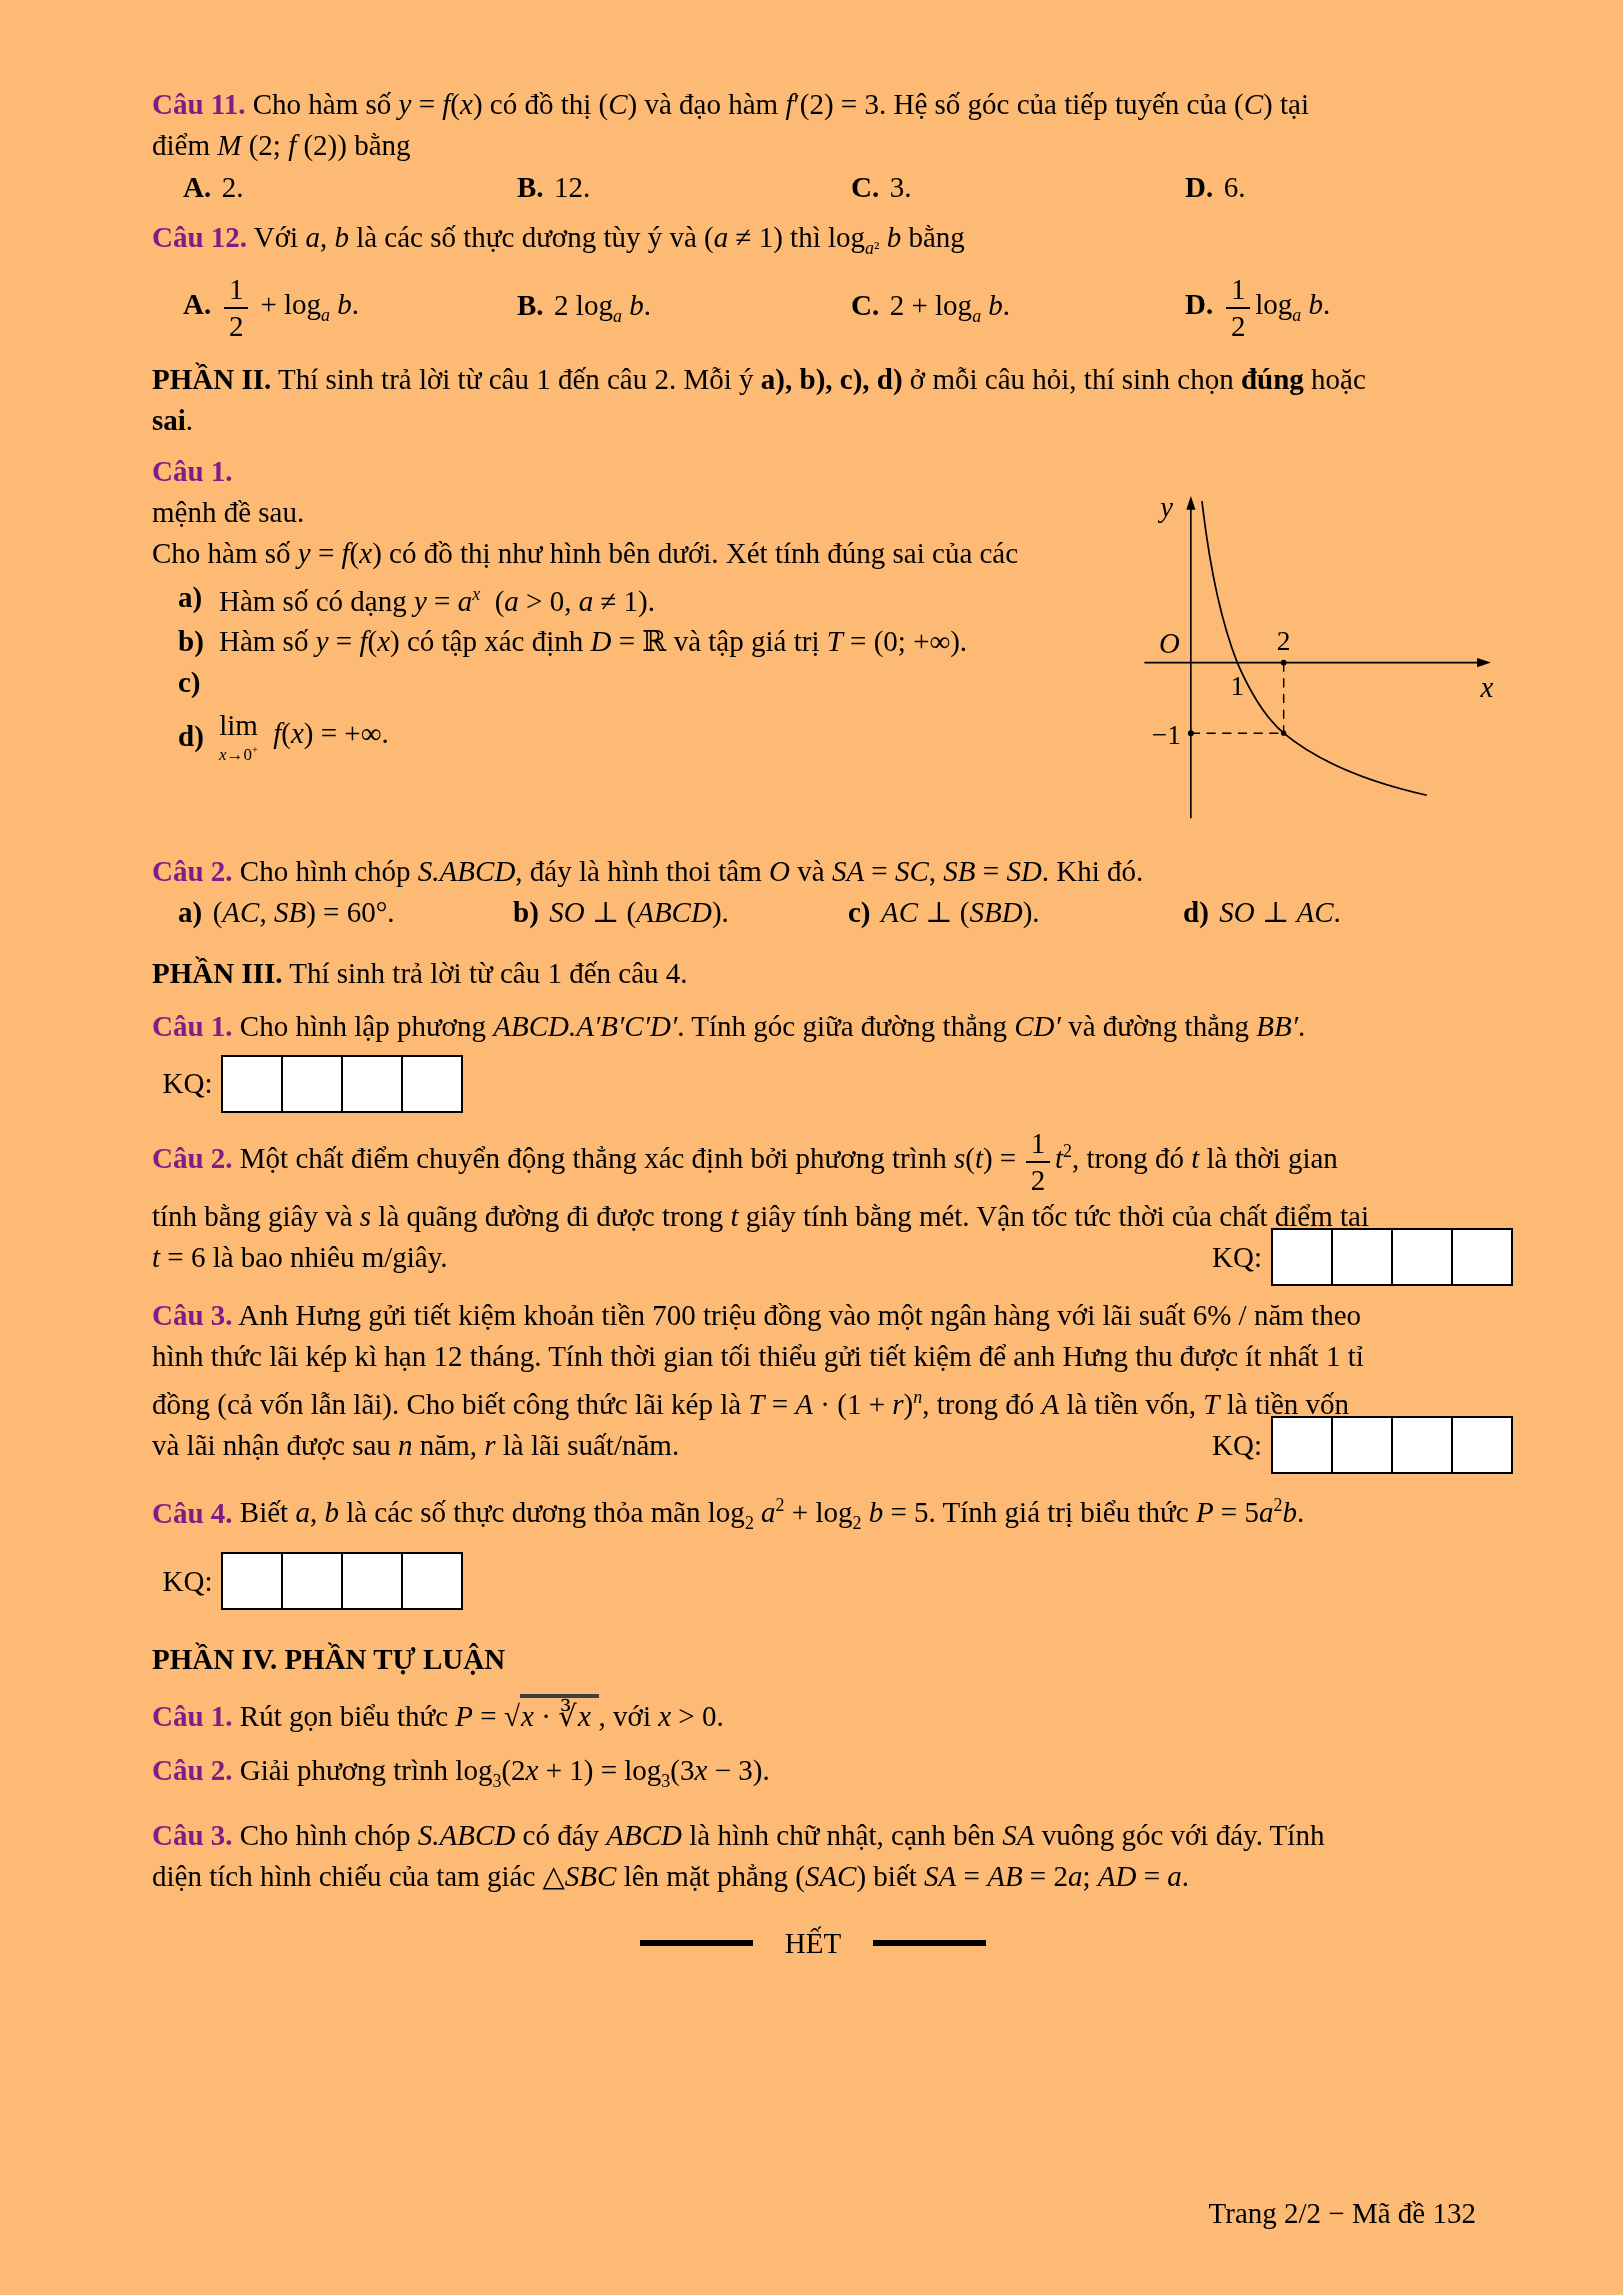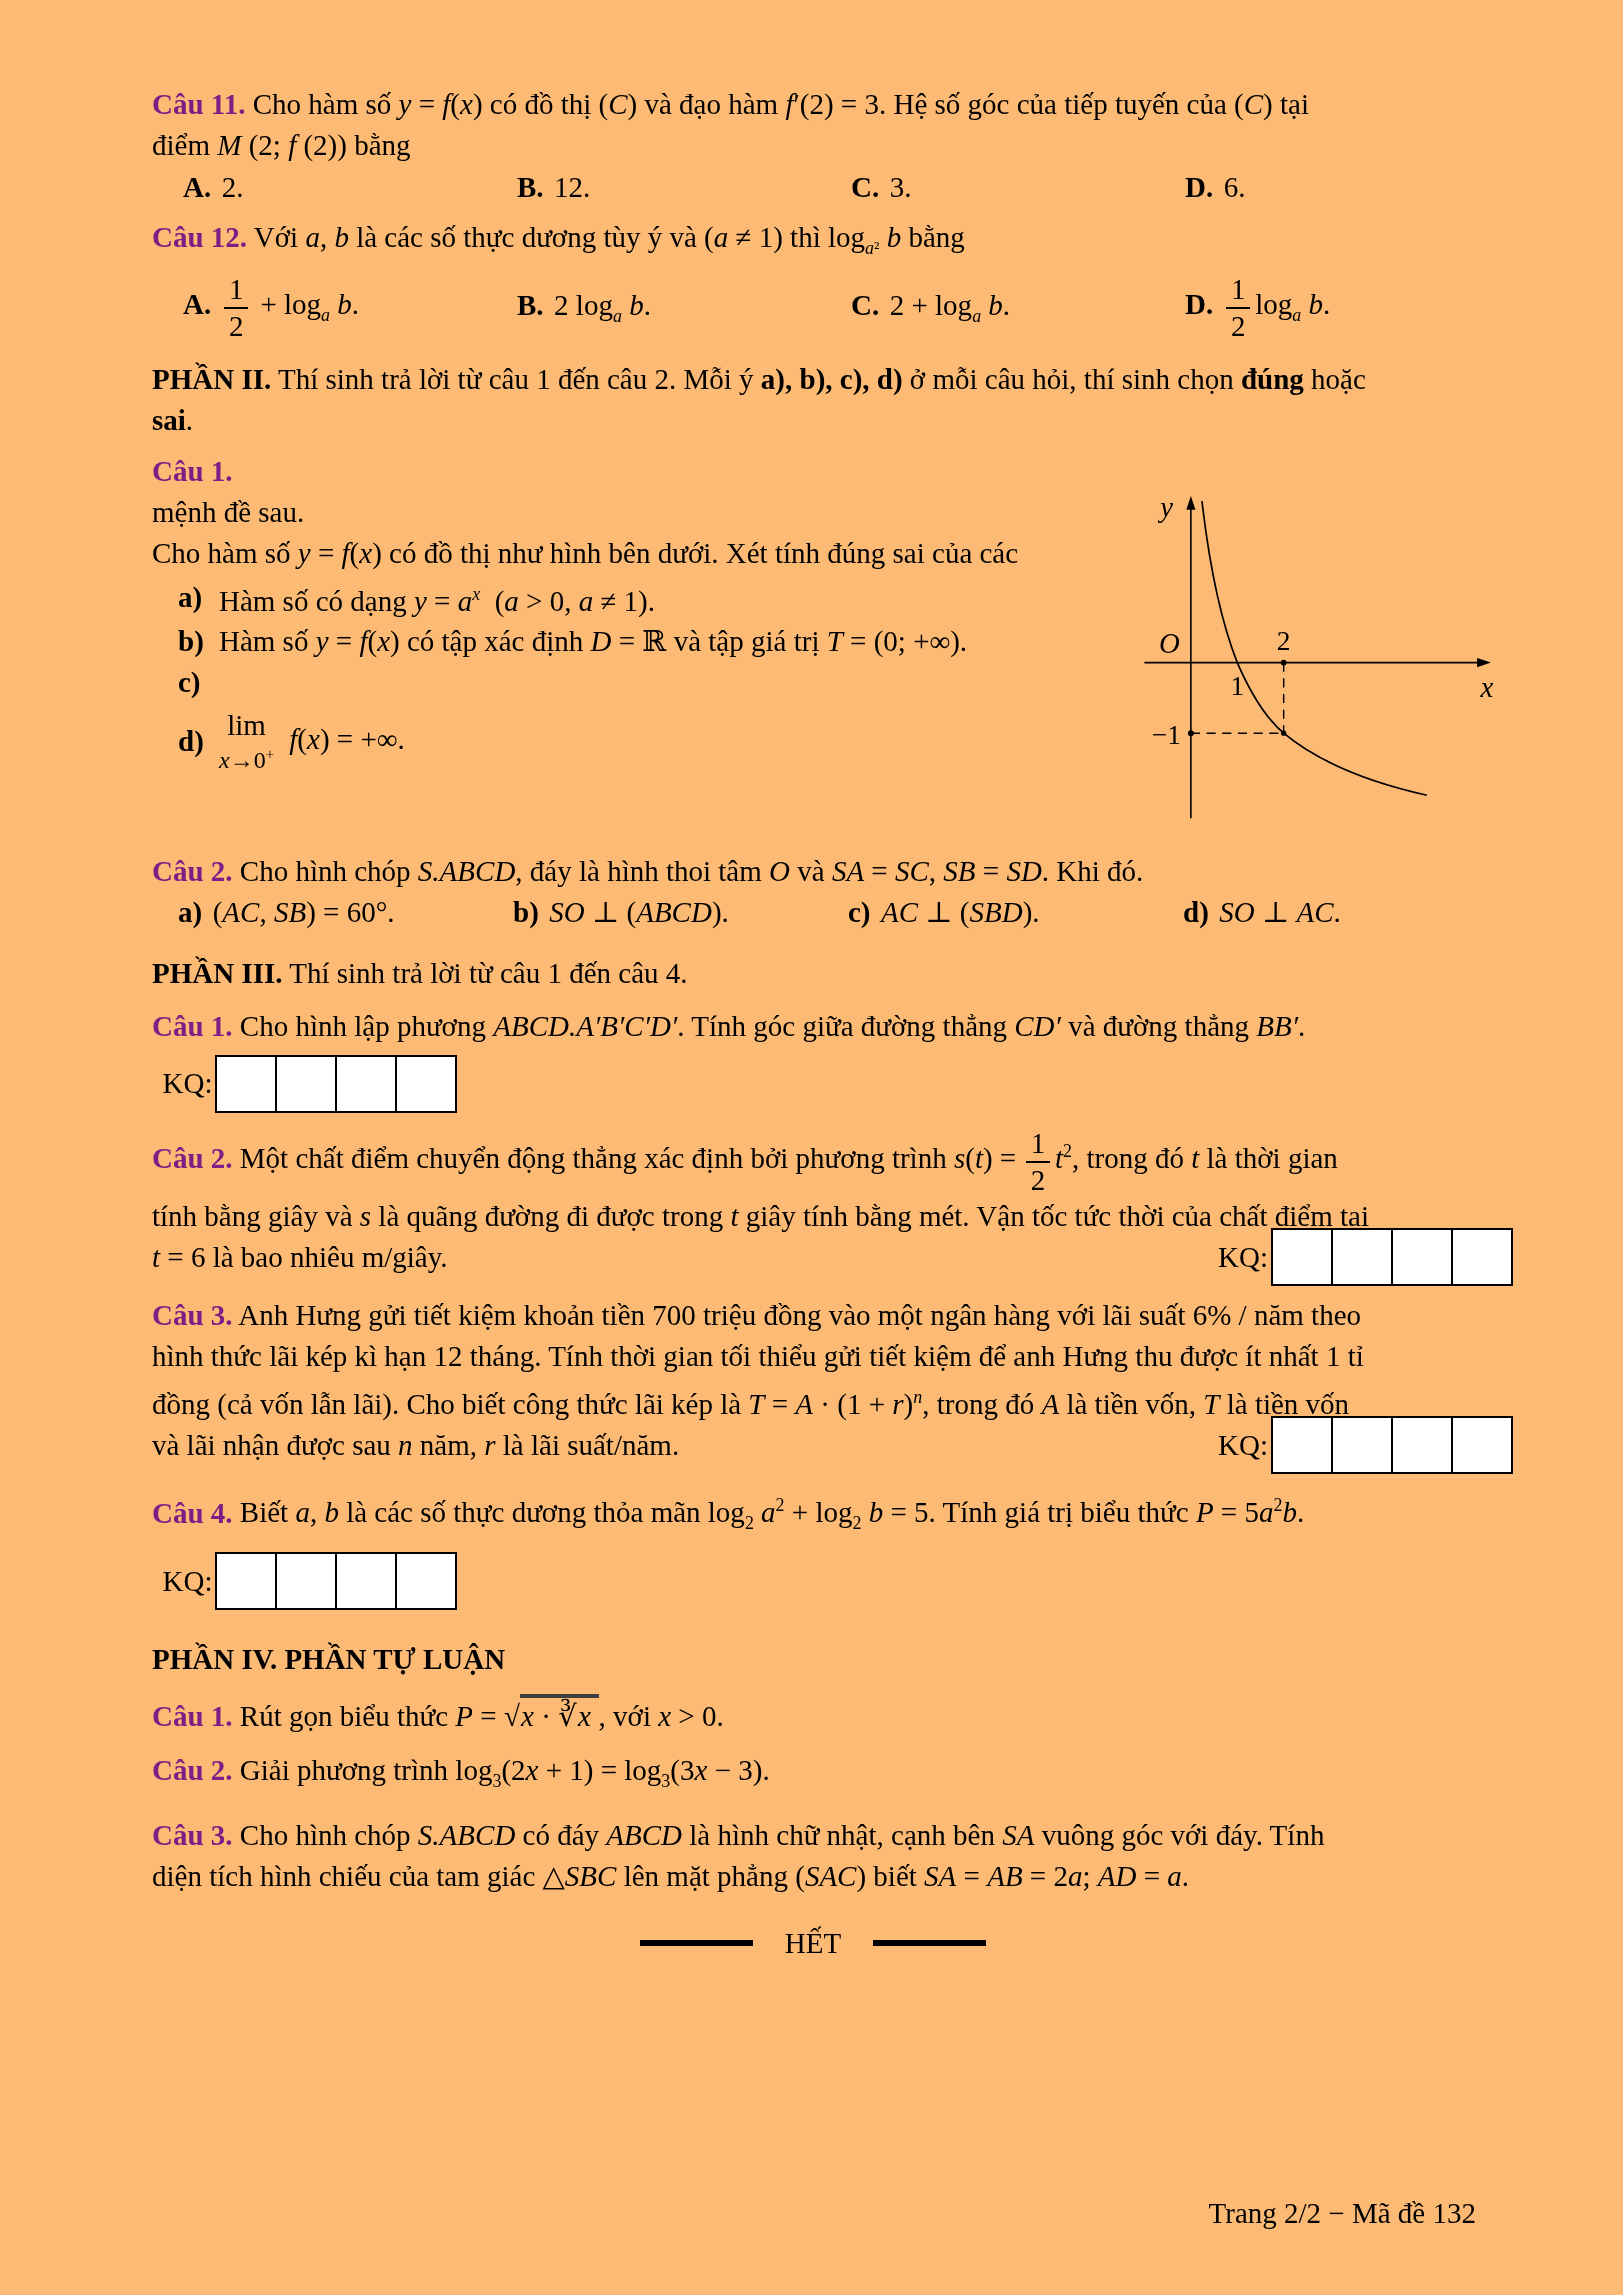--- a/index.html
+++ b/index.html
@@ -17,25 +17,25 @@
   .opt{width:334px;white-space:nowrap;}
   .opt:last-child{width:auto;}
   .olabel{font-weight:bold;margin-right:10.5px;}
   .frac{display:inline-block;vertical-align:middle;text-align:center;line-height:1.12;margin:0 5.2px 0 2.6px;}
   .frac .num{display:block;border-bottom:2px solid #000;padding:0 4.6px 1.3px;}
   .frac .den{display:block;padding-top:1.3px;}
   .items .item{display:flex;margin-left:26px;align-items:center;line-height:41px;white-space:nowrap;}
   .ilabel{font-weight:bold;width:41px;flex:none;}
   .lim{display:inline-block;text-align:center;vertical-align:middle;margin-right:8px;}
   .limtop{display:block;line-height:30px;}
-  .limsub{display:block;font-size:24px;line-height:28px;}
+  .limsub{display:block;font-size:17px;line-height:19px;}
   .flexitems{display:flex;margin-left:26px;line-height:41px;white-space:nowrap;}
   .flexitems .fi{width:335px;}
   .flexitems .fi:last-child{width:auto;}
-  .kq{display:flex;align-items:center;gap:3px;margin:7.9px 0 0 10.5px;}
+  .kq{display:flex;align-items:center;gap:9px;margin:7.9px 0 0 10.5px;}
   .kq-cells{display:flex;}
   .kq-cell{width:58px;height:54px;border:2px solid #000;border-left:none;background:#fff;}
   .kq-cell:first-child{border-left:2px solid #000;}
   .kq.right{position:absolute;right:-39px;bottom:-7.9px;margin:0;}
   .qbody{position:relative;min-height:344px;}
   .graph{position:absolute;left:982px;top:-3.9px;}
   .het{display:flex;align-items:center;justify-content:center;gap:32px;margin-top:30px;font-weight:normal;}
   .het .rule{width:113px;height:5.9px;background:#000;}
   .footer{position:absolute;right:147px;top:2197px;white-space:nowrap;}
   .sqrt .ovl{border-top:4px solid #404040;padding:2px 3.9px 0 1.3px;margin-top:16px;}

